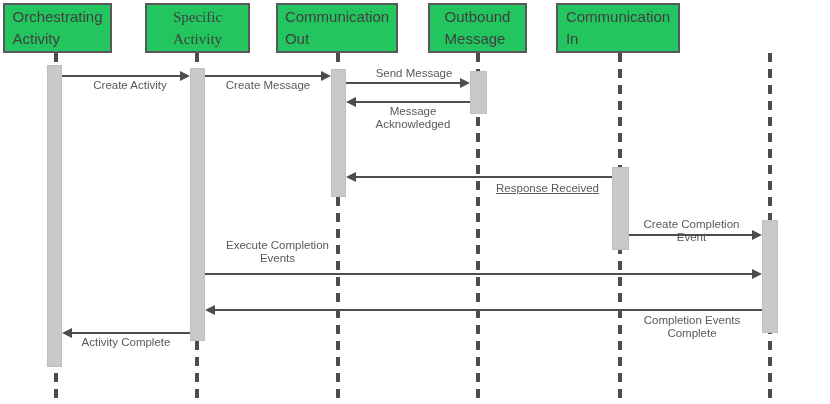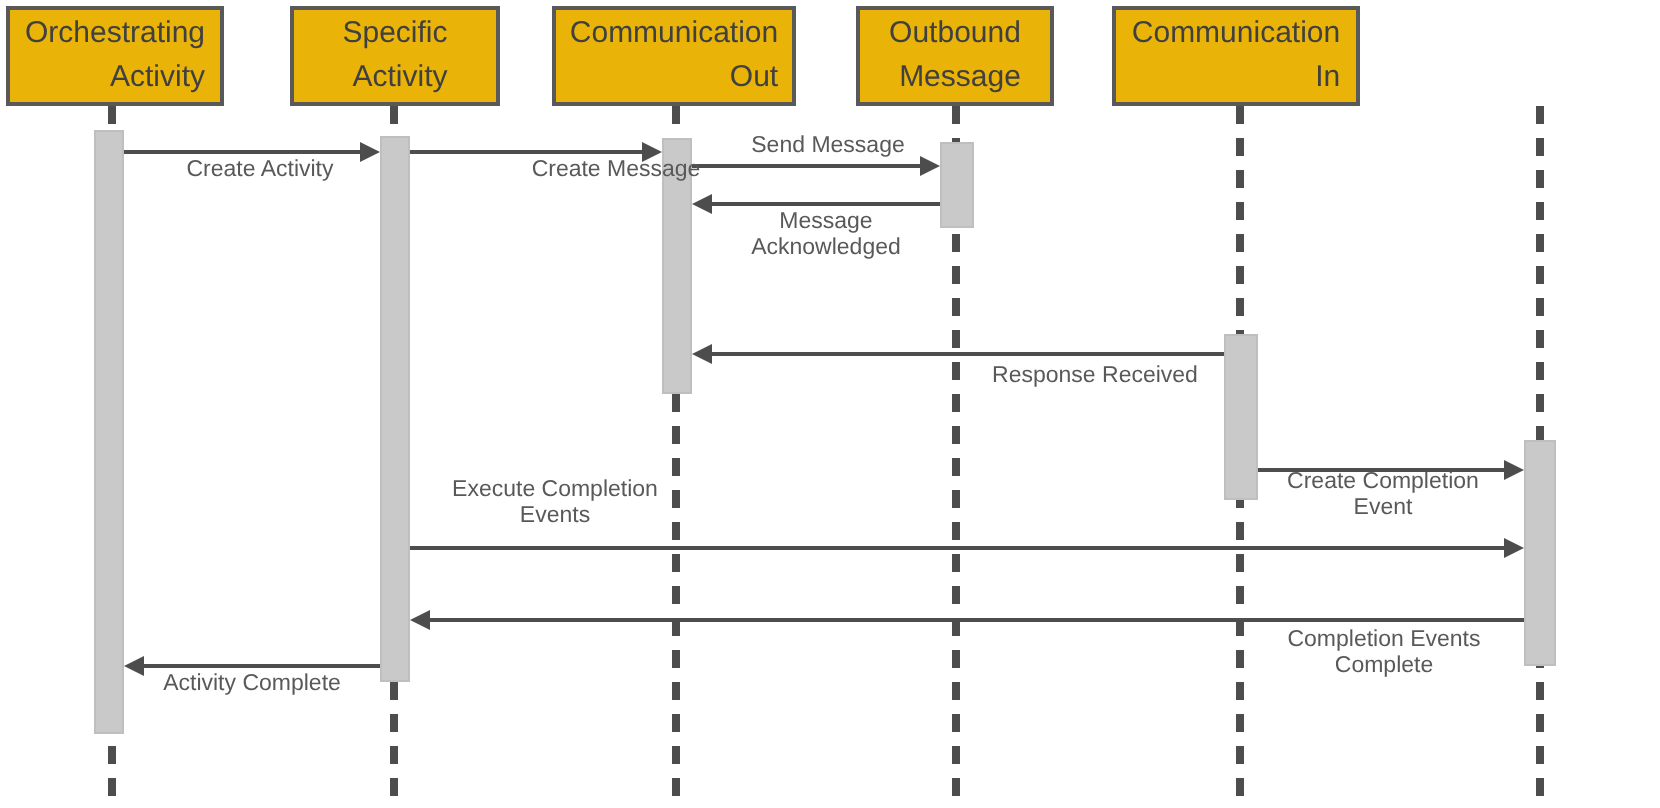--- a/index.html
+++ b/index.html
@@ -10,25 +10,25 @@
     background: #ffffff;
     font-family: "Liberation Sans", sans-serif;
     overflow: hidden;
   }
   .actor-box {
     position: absolute;
     top: 3px;
     height: 50px;
     box-sizing: border-box;
     border: 2px solid #595959;
-    background: #eab308;
+    background: #22c55e;
     color: #404040;
     font-size: 15px;
     line-height: 22px;
-    text-align: right;
+    text-align: left;
     display: flex;
     align-items: center;
     justify-content: center;
     white-space: pre-line;
     z-index: 3;
   }
   .lifeline {
     position: absolute;
     width: 4px;
     background-image: repeating-linear-gradient(
@@ -74,21 +74,21 @@
 
   <div class="lifeline" style="left:54px; top:53px; height:347px;"></div>
   <div class="lifeline" style="left:195px; top:53px; height:347px;"></div>
   <div class="lifeline" style="left:336px; top:53px; height:347px;"></div>
   <div class="lifeline" style="left:476px; top:53px; height:347px;"></div>
   <div class="lifeline" style="left:618px; top:53px; height:347px;"></div>
   <div class="lifeline" style="left:768px; top:53px; height:347px;"></div>
 
   <div class="actor-box" style="left:3px; width:109px;">Orchestrating
 Activity</div>
-  <div class="actor-box" style="left:145px; width:105px;">Specific
+  <div class="actor-box" style="left:145px; width:105px;font-family:Liberation Serif, serif;">Specific
 Activity</div>
   <div class="actor-box" style="left:276px; width:122px;">Communication
 Out</div>
   <div class="actor-box" style="left:428px; width:99px;">Outbound
 Message</div>
   <div class="actor-box" style="left:556px; width:124px;">Communication
 In</div>
 
   <div class="activation" style="left:47px; top:65px; width:15px; height:302px;"></div>
   <div class="activation" style="left:190px; top:68px; width:15px; height:273px;"></div>
@@ -99,46 +99,46 @@
 
   <div>
     <div class="msg-line" style="left:62px; top:75px; width:120px;"></div>
     <div class="msg-head right" style="left:180px; top:71px;"></div>
     <div class="msg-label" style="left:62px; top:79px; width:136px;text-align:center;">Create Activity</div>
   </div>
 
   <div>
     <div class="msg-line" style="left:205px; top:75px; width:118px;"></div>
     <div class="msg-head right" style="left:321px; top:71px;"></div>
-    <div class="msg-label" style="left:205px; top:79px; width:126px;margin-left:40px;">Create Message</div>
+    <div class="msg-label" style="left:205px; top:79px; width:126px;">Create Message</div>
   </div>
 
   <div>
     <div class="msg-line" style="left:346px; top:82px; width:116px;"></div>
     <div class="msg-head right" style="left:460px; top:78px;"></div>
     <div class="msg-label" style="left:346px; top:67px; width:136px;">Send Message</div>
   </div>
 
   <div>
     <div class="msg-line" style="left:354px; top:101px; width:116px;"></div>
     <div class="msg-head left" style="left:346px; top:97px;"></div>
     <div class="msg-label" style="left:346px; top:105px; width:134px;">Message
 Acknowledged</div>
   </div>
 
   <div>
     <div class="msg-line" style="left:354px; top:176px; width:258px;"></div>
     <div class="msg-head left" style="left:346px; top:172px;"></div>
-    <div class="msg-label" style="left:455px; top:182px; width:185px;">Response Received</div>
+    <div class="msg-label" style="left:455px; top:182px; width:185px;text-decoration:underline;">Response Received</div>
   </div>
 
   <div>
     <div class="msg-line" style="left:629px; top:234px; width:125px;"></div>
     <div class="msg-head right" style="left:752px; top:230px;"></div>
-    <div class="msg-label" style="left:629px; top:218px; width:125px;margin-top:17px;">Create Completion Event</div>
+    <div class="msg-label" style="left:629px; top:218px; width:125px;">Create Completion Event</div>
   </div>
 
   <div>
     <div class="msg-line" style="left:205px; top:273px; width:549px;"></div>
     <div class="msg-head right" style="left:752px; top:269px;"></div>
     <div class="msg-label" style="left:205px; top:239px; width:145px;">Execute Completion
 Events</div>
   </div>
 
   <div>

